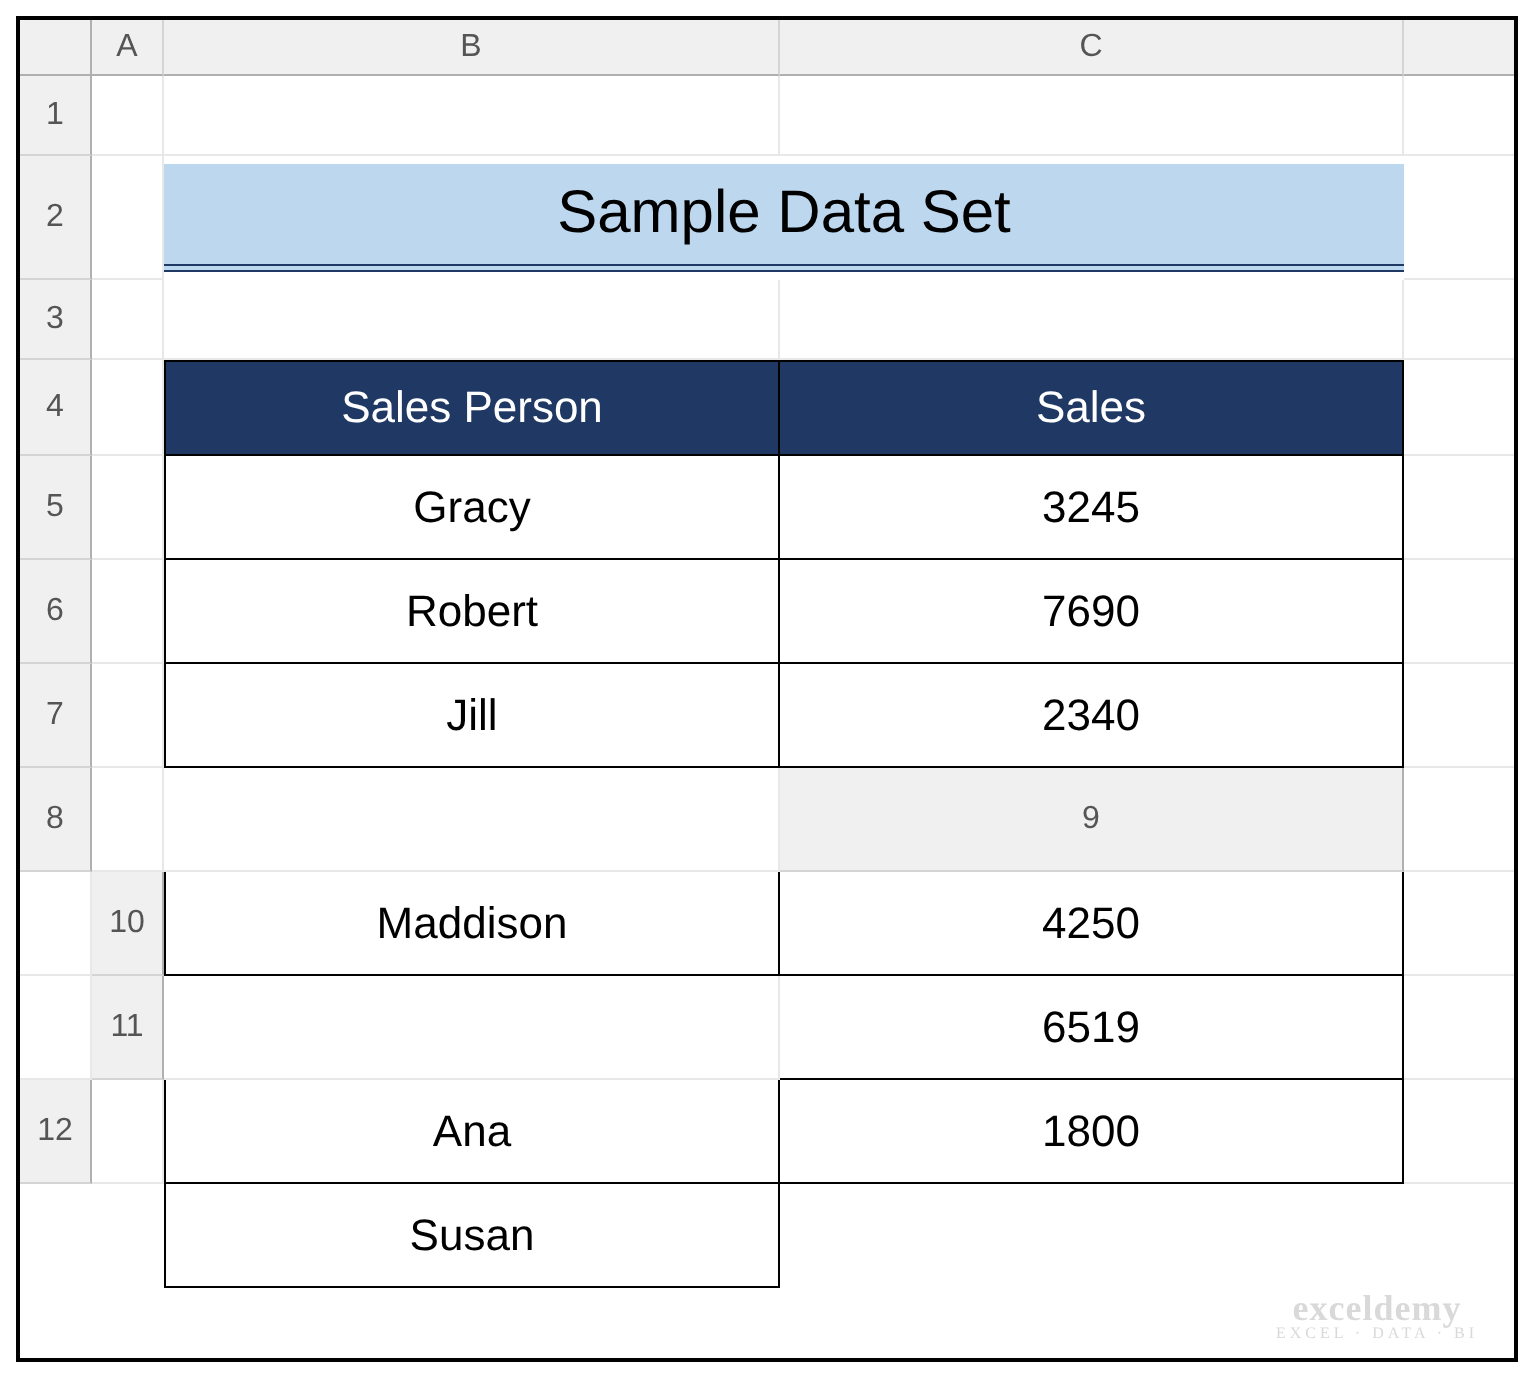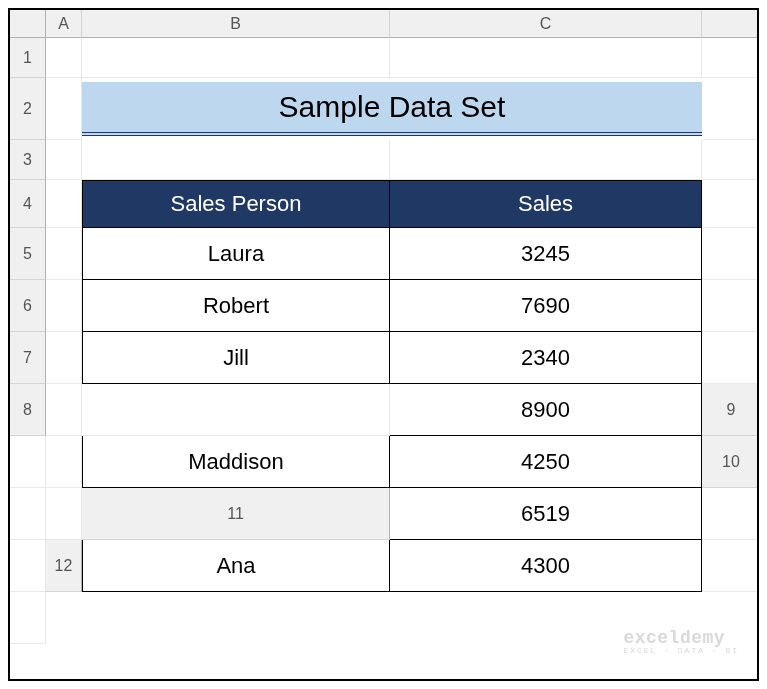--- a/index.html
+++ b/index.html
@@ -91,23 +91,23 @@
     border-left: 1px solid #000;
     border-right: 1px solid #000;
     border-bottom: 1px solid #000;
   }
   .tcell.right { border-left: none; text-align: center; }
 
   
   .wm {
     position: absolute;
     right: 18px;
-    bottom: 24px;
-    font-family: Liberation Mono, monospace;
-    text-align: left;
+    bottom: 8px;
+    font-family: Liberation Serif, serif;
+    text-align: center;
     color: #d9d9d9;
     line-height: 1;
   }
   .wm-top { font-size: 18px; font-weight: bold; letter-spacing: 0.5px; }
   .wm-bot { font-size: 8px; letter-spacing: 2px; }
 </style>
 </head>
 <body>
 
 <div class="frame">
@@ -139,60 +139,60 @@
     <div class="cell"></div>
 
     <div class="rowhdr">4</div>
     <div class="cell"></div>
     <div class="thdr left">Sales Person</div>
     <div class="thdr right">Sales</div>
     <div class="cell"></div>
 
     <div class="rowhdr">5</div>
     <div class="cell"></div>
-    <div class="tcell" style="grid-column:3;grid-row:6">Laura</div>
+    <div class="tcell" style="grid-column:3;grid-row:6">Gracy</div>
     <div class="tcell right" style="grid-column:4;grid-row:6">3245</div>
     <div class="cell"></div>
 
     <div class="rowhdr">6</div>
     <div class="cell"></div>
     <div class="tcell" style="grid-column:3;grid-row:7">Robert</div>
     <div class="tcell right" style="grid-column:4;grid-row:7">7690</div>
     <div class="cell"></div>
 
     <div class="rowhdr">7</div>
     <div class="cell"></div>
     <div class="tcell" style="grid-column:3;grid-row:8">Jill</div>
     <div class="tcell right" style="grid-column:4;grid-row:8">2340</div>
     <div class="cell"></div>
 
     <div class="rowhdr">8</div>
     <div class="cell"></div>
-    <div class="tcell right" style="grid-column:4;grid-row:9">8900</div>
     <div class="cell"></div>
 
     <div class="rowhdr">9</div>
     <div class="cell"></div>
     <div class="tcell" style="grid-column:3;grid-row:10">Maddison</div>
     <div class="tcell right" style="grid-column:4;grid-row:10">4250</div>
     <div class="cell"></div>
 
     <div class="rowhdr">10</div>
     <div class="cell"></div>
     <div class="tcell right" style="grid-column:4;grid-row:11">6519</div>
     <div class="cell"></div>
 
     <div class="rowhdr">11</div>
     <div class="cell"></div>
     <div class="tcell" style="grid-column:3;grid-row:12">Ana</div>
-    <div class="tcell right" style="grid-column:4;grid-row:12">4300</div>
+    <div class="tcell right" style="grid-column:4;grid-row:12">1800</div>
     <div class="cell"></div>
 
     <div class="rowhdr">12</div>
     <div class="cell"></div>
+    <div class="tcell" style="grid-column:3;grid-row:13">Susan</div>
     <div class="cell"></div>
 
   </div>
 
   <div class="wm">
     <div class="wm-top">exceldemy</div>
     <div class="wm-bot">EXCEL · DATA · BI</div>
   </div>
 </div>
 

